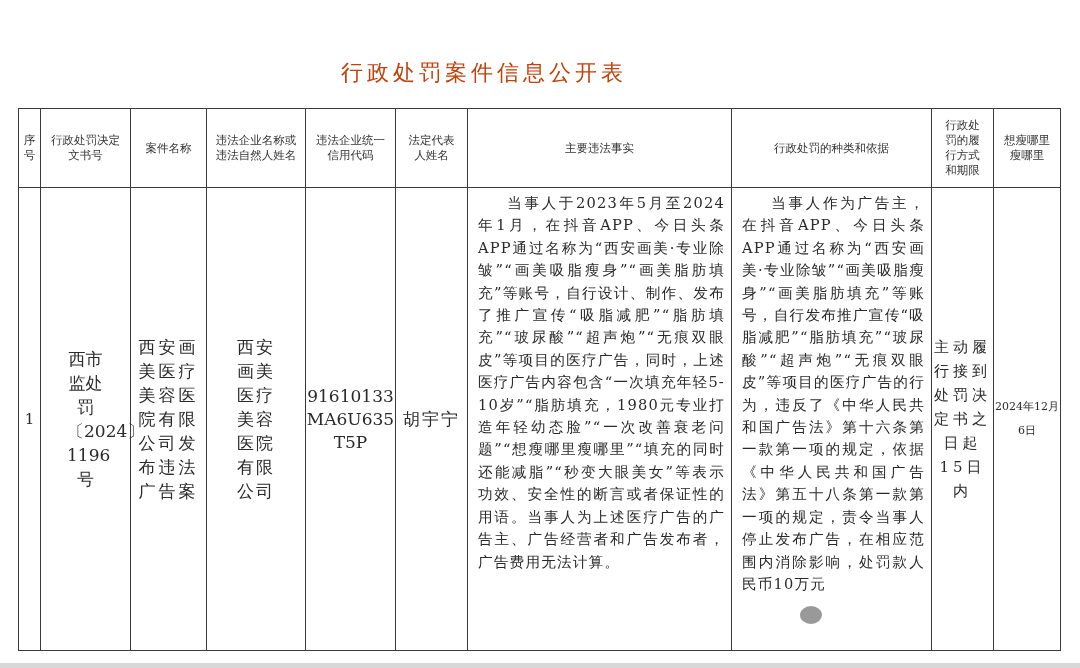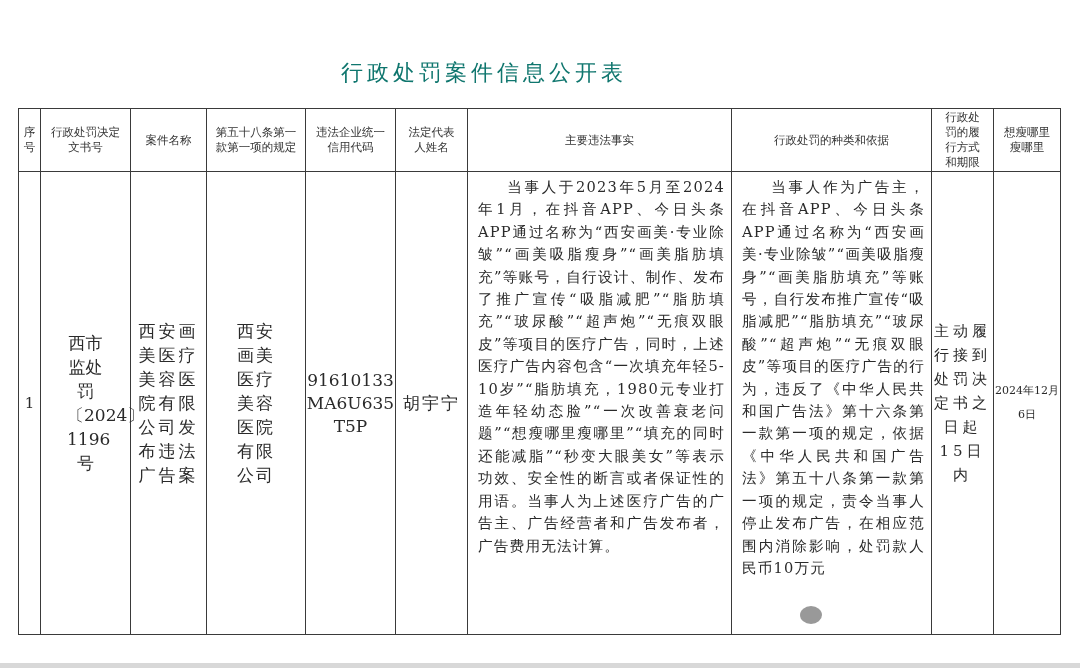--- a/index.html
+++ b/index.html
@@ -5,21 +5,21 @@
     html, body { margin: 0; padding: 0; }
     body {
       width: 1080px; height: 668px; overflow: hidden;
       background: #ffffff; position: relative;
       font-family: "DejaVu Serif", "Liberation Serif", serif;
       color: #2a2a2a;
     }
     .page-title {
       position: absolute; left: 0; top: 58px; width: 968px;
       text-align: center; font-size: 22px; letter-spacing: 4px;
-      font-family: Liberation Mono, monospace; color: #0f766e;
+      font-family: Liberation Mono, monospace; color: #c2410c;
     }
     table.doc {
       position: absolute; left: 18px; top: 108px;
       border-collapse: collapse; table-layout: fixed;
       width: 1042px;
     }
     table.doc th, table.doc td {
       border: 1.6px solid #3a3a3a; padding: 0; vertical-align: middle;
       text-align: center;
     }
@@ -67,24 +67,24 @@
     <col style="width:99px">
     <col style="width:90px">
     <col style="width:72px">
     <col style="width:264px">
     <col style="width:200px">
     <col style="width:62px">
     <col style="width:67px">
   </colgroup>
   <thead>
     <tr>
-      <th style="padding:0 3px;">序号</th>
+      <th style="padding:8px 3px;">序号</th>
       <th style="padding:0 10px;">行政处罚决定文书号</th>
       <th>案件名称</th>
-      <th style="padding:0 6px;">第五十八条第一款第一项的规定</th>
+      <th style="padding:0 6px;">违法企业名称或违法自然人姓名</th>
       <th style="padding:0 8px;font-family:Liberation Mono, monospace;">违法企业统一信用代码</th>
       <th style="padding:0 8px;">法定代表人姓名</th>
       <th>主要违法事实</th>
       <th>行政处罚的种类和依据</th>
       <th style="padding:0 8px;">行政处罚的履行方式和期限</th>
       <th style="padding:0 10px;">想瘦哪里瘦哪里</th>
     </tr>
   </thead>
   <tbody>
     <tr>

